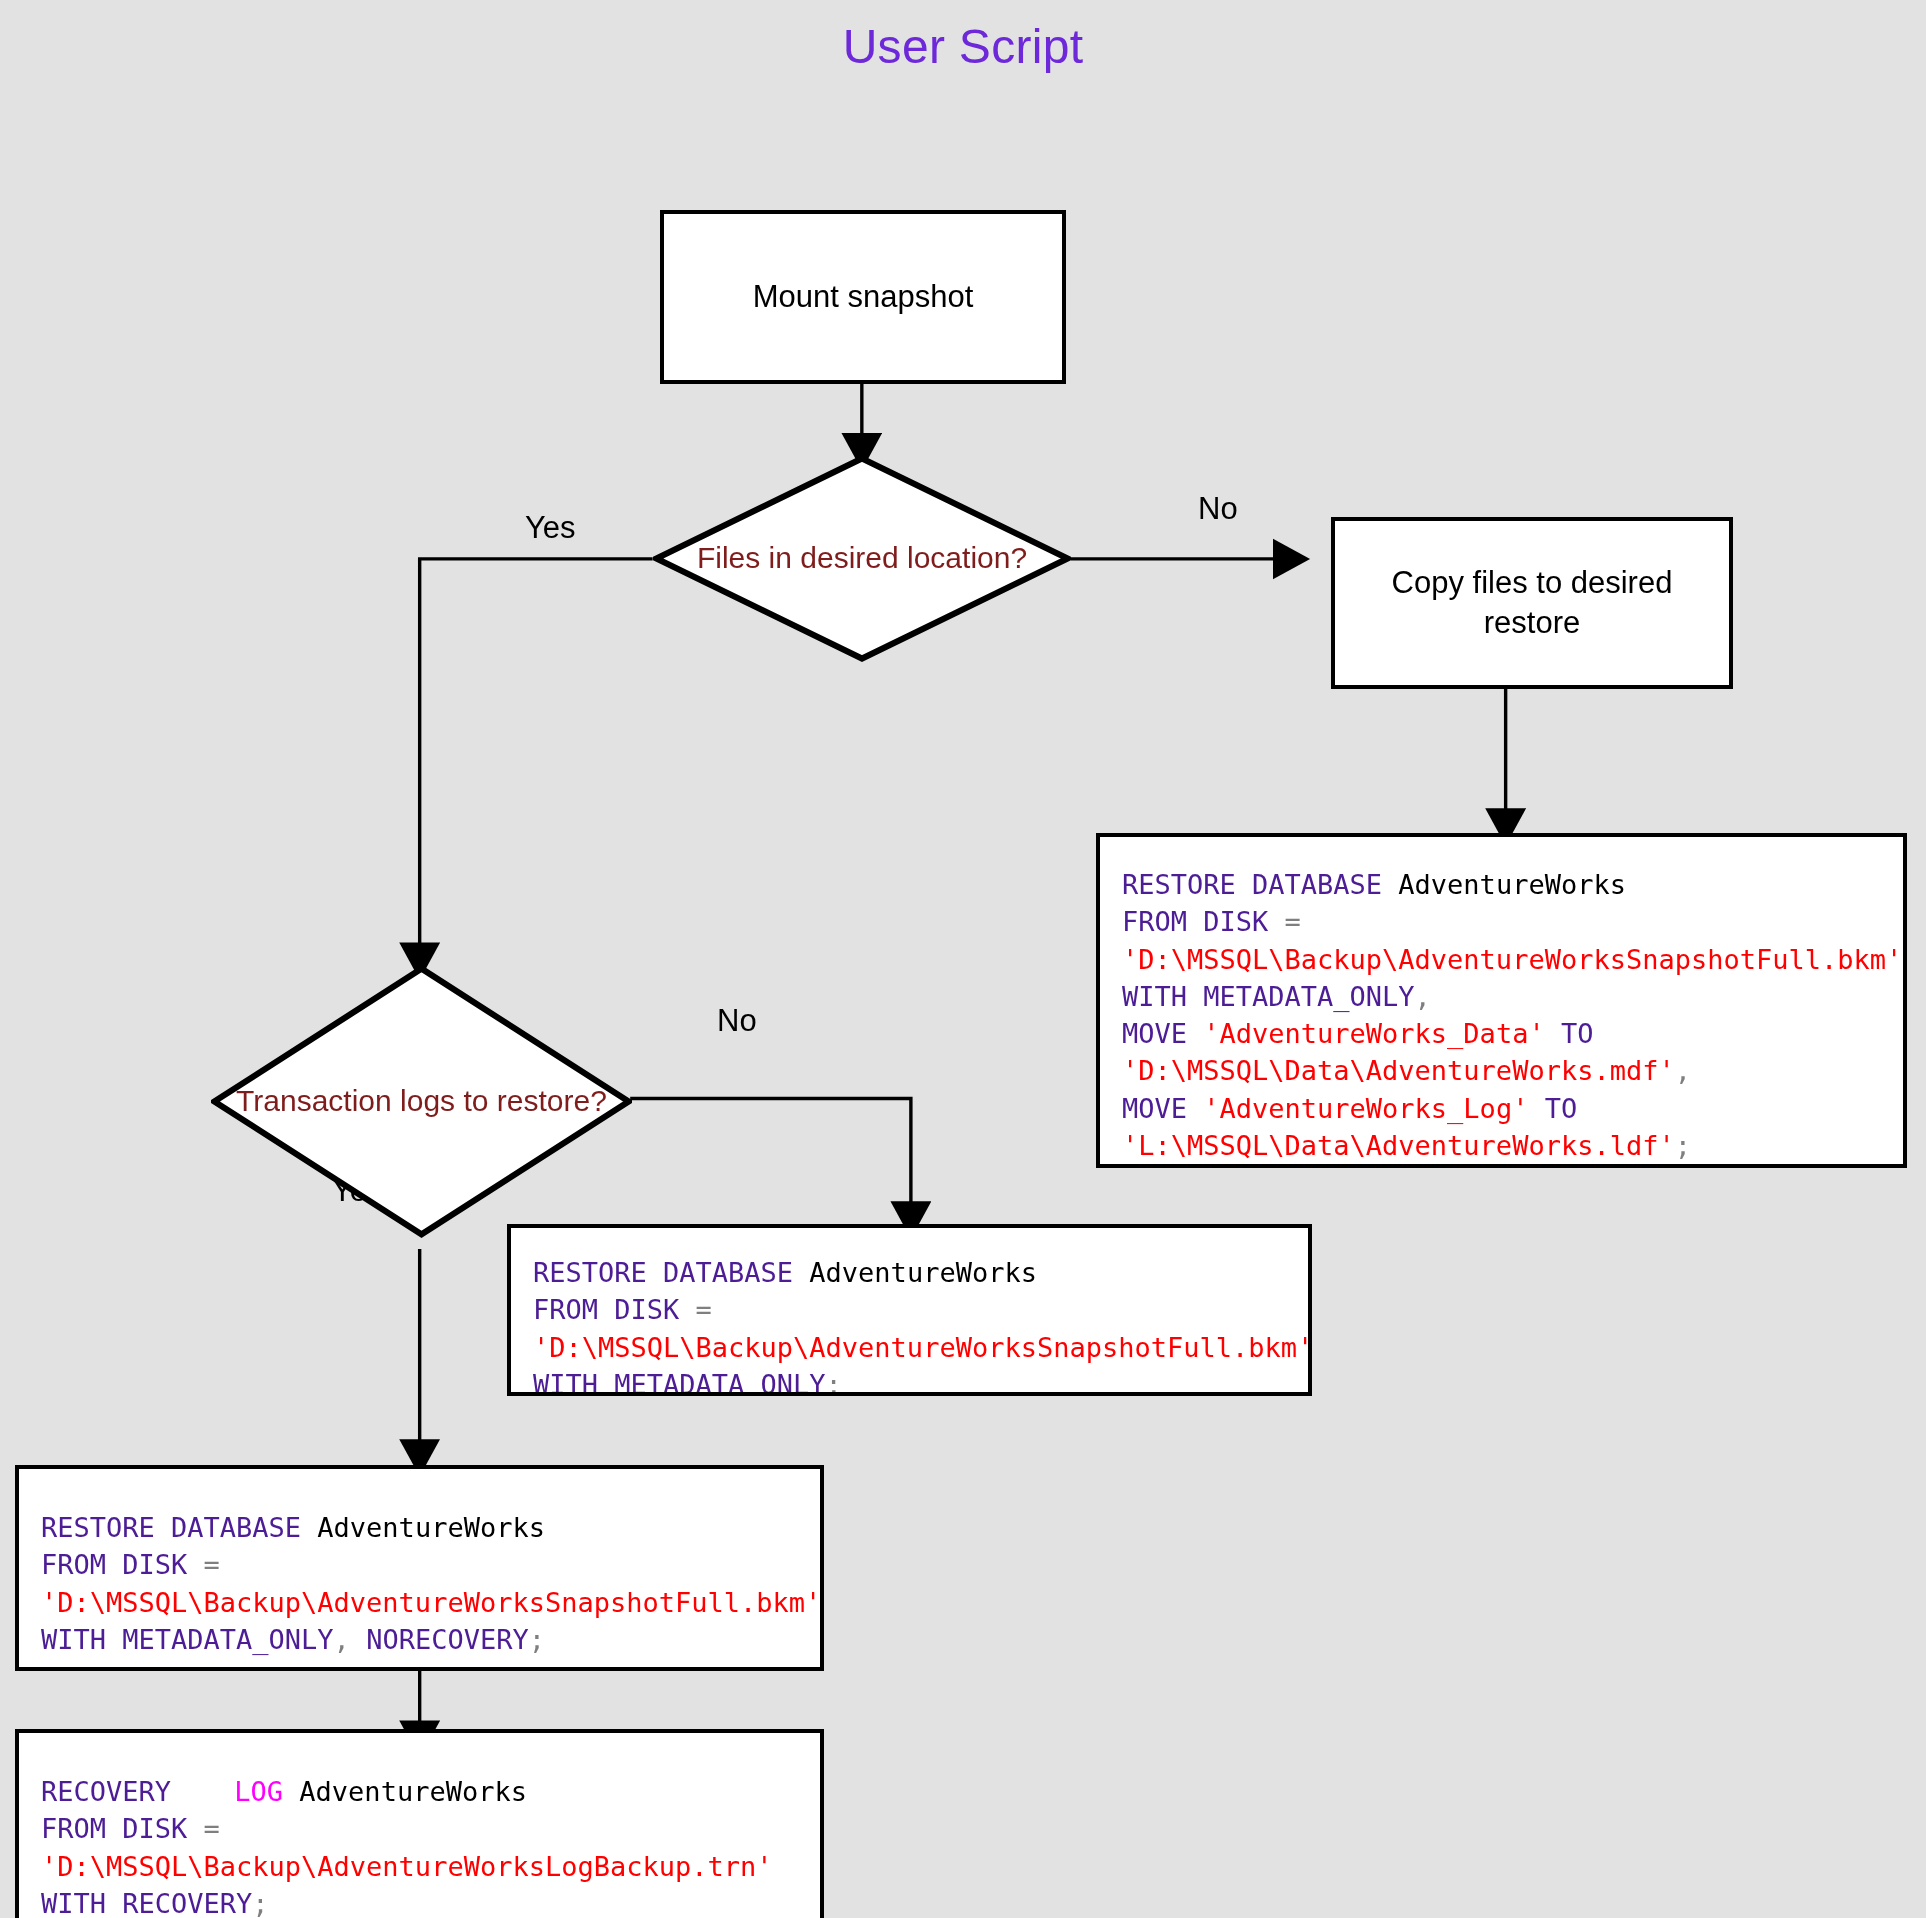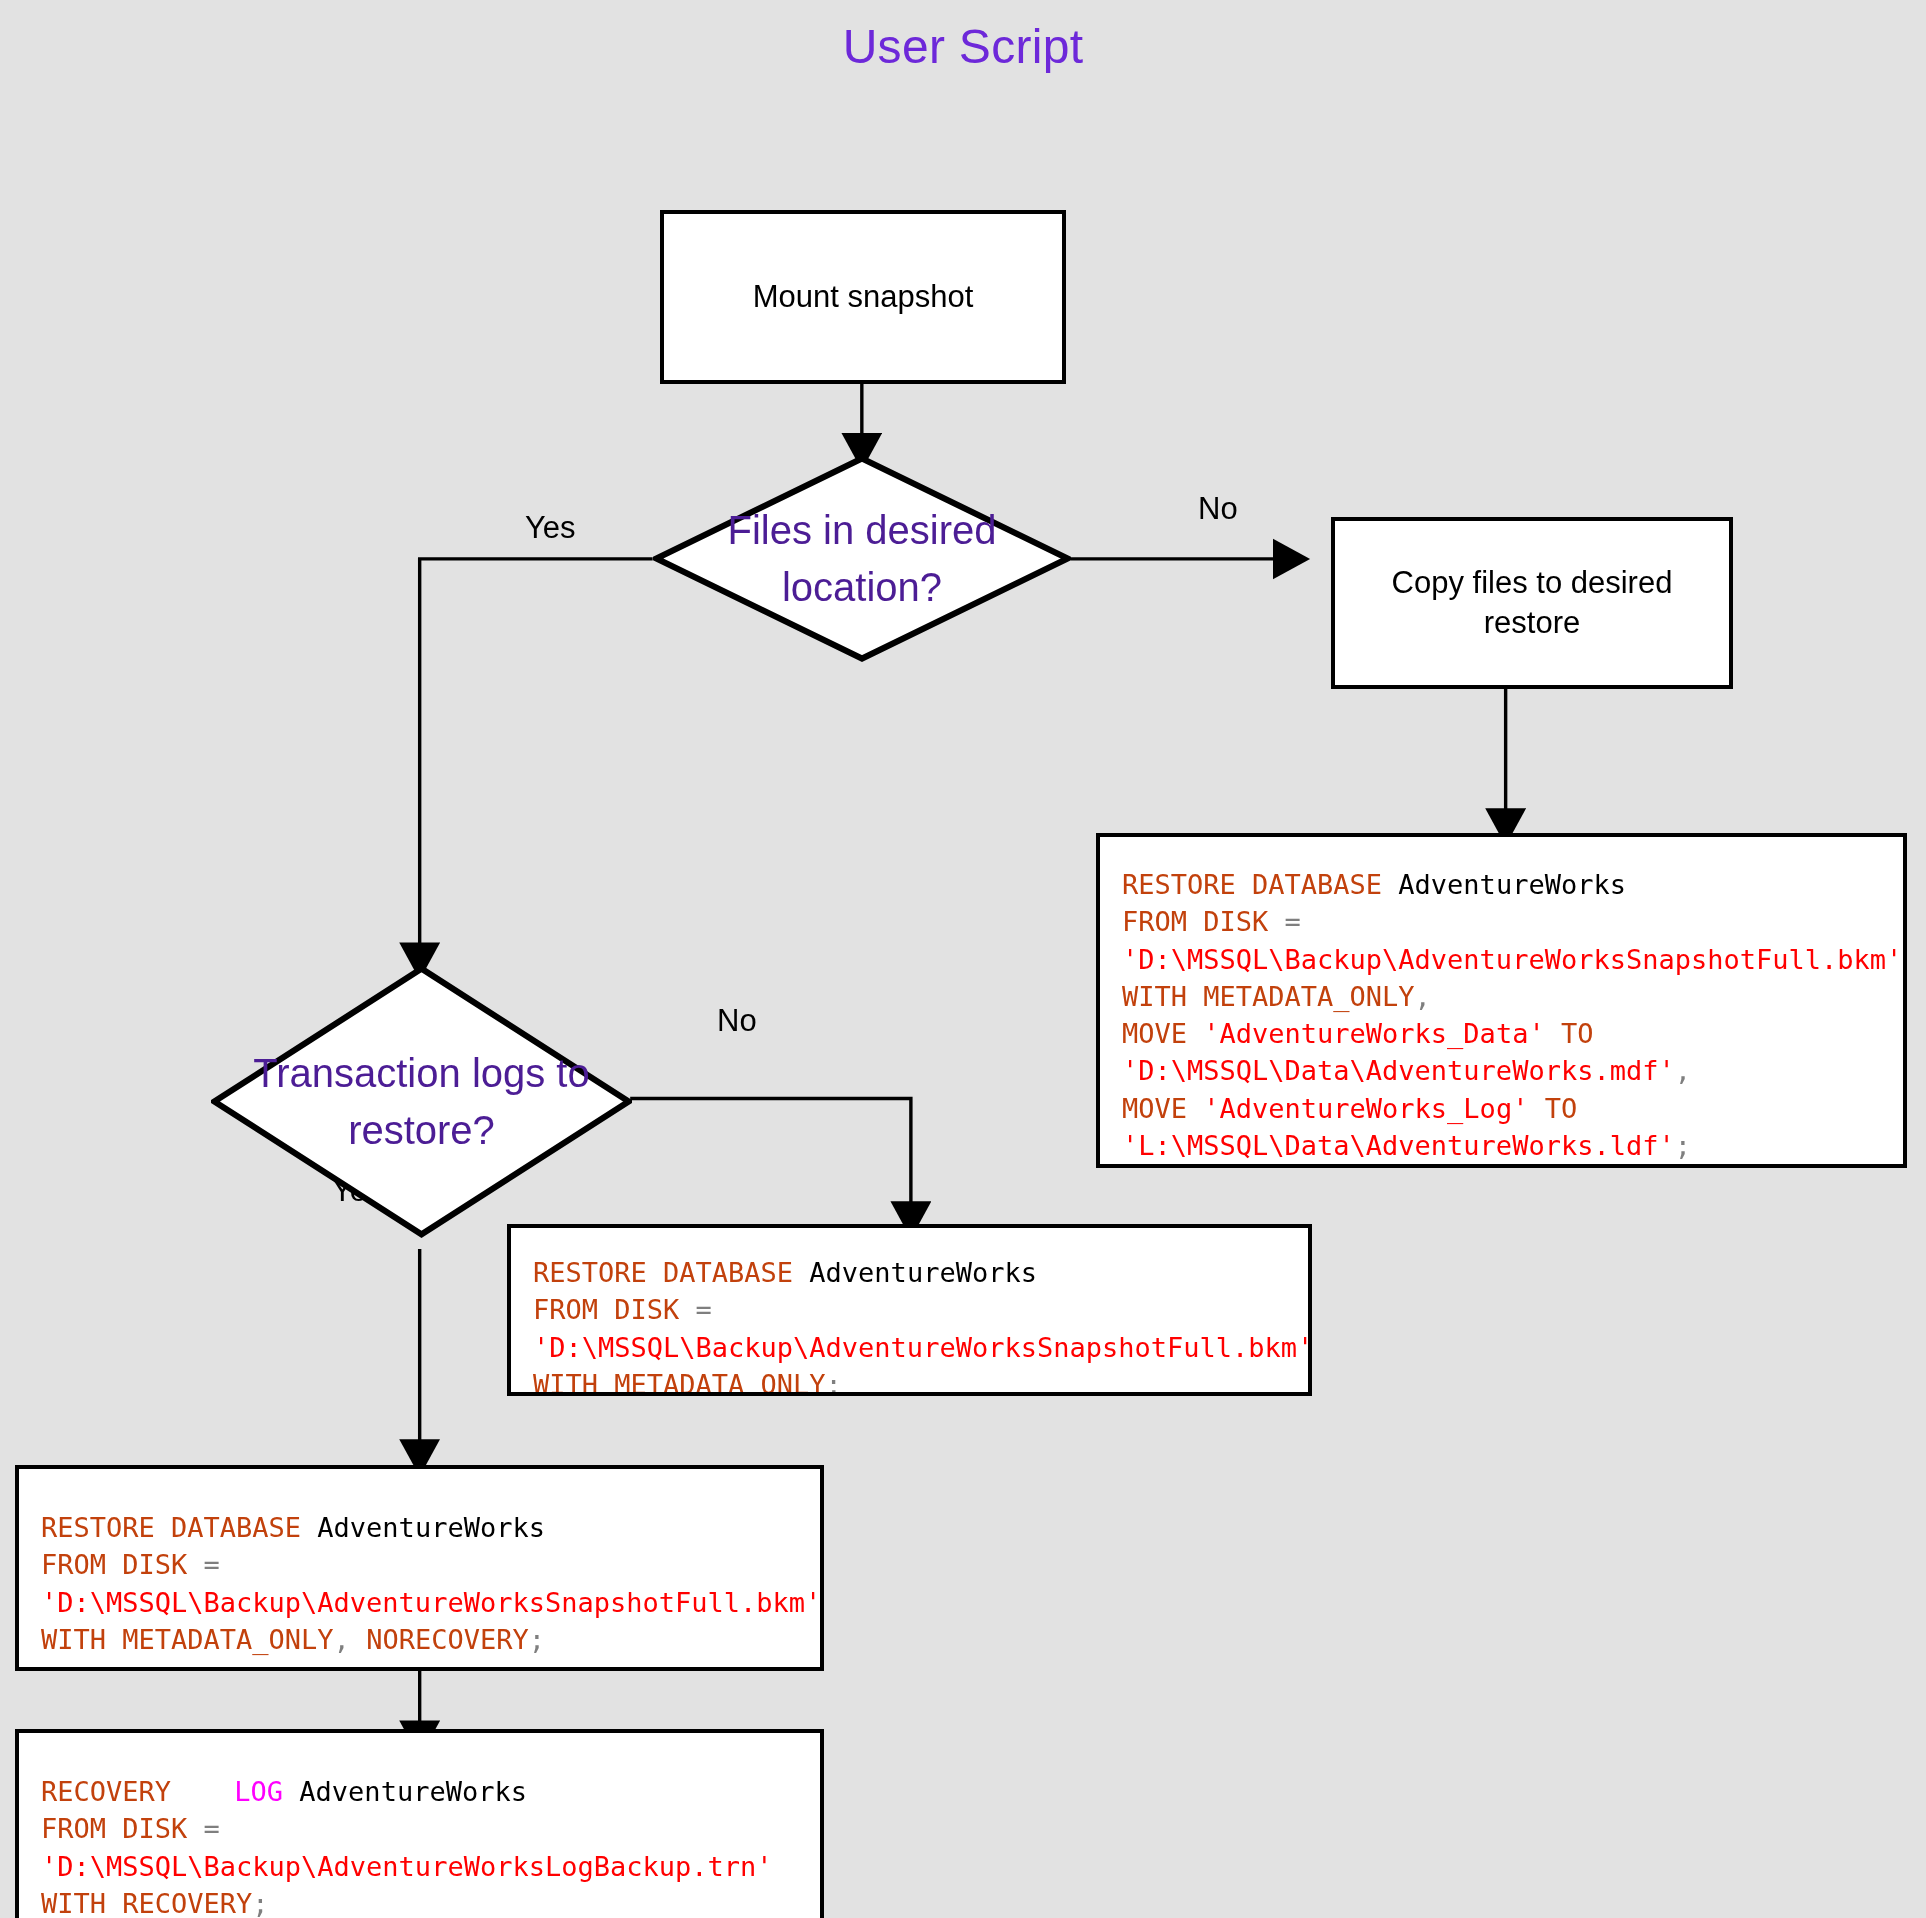--- a/index.html
+++ b/index.html
@@ -46,43 +46,43 @@
     margin-top: 45px;
   }
   .node span { display: block; }
 
   .diamond {
     position: absolute;
     display: flex;
     align-items: center;
     justify-content: center;
     text-align: center;
-    font-size: 40px;
+    font-size: 30px;
     line-height: 1.42;
-    color: #4c1d95;
+    color: #7f1d1d;
     z-index: 3;
   }
   .diamond .dtext { position: relative; z-index: 4; }
   .diamond svg { position: absolute; left: 0; top: 0; }
 
   
   .codebox {
     position: absolute;
     box-sizing: border-box;
     background: #ffffff;
     border: 4.1px solid #000000;
     font-family: "DejaVu Sans Mono", "Liberation Mono", monospace;
     font-size: 27px;
     line-height: 1.38;
     white-space: pre;
     overflow: hidden;
     color: #000;
   }
   .codebox .inner { position: absolute; left: 22px; }
-  .kw  { color: #c2410c; }
+  .kw  { color: #4c1d95; }
   .str { color: #ff0000; }
   .id  { color: #000000; }
   .pn  { color: #7f7f7f; }
   .lg  { color: #ff00ff; margin-left: 47px; }
 
   
   .elabel {
     position: absolute;
     font-size: 31px;
     color: #000;

